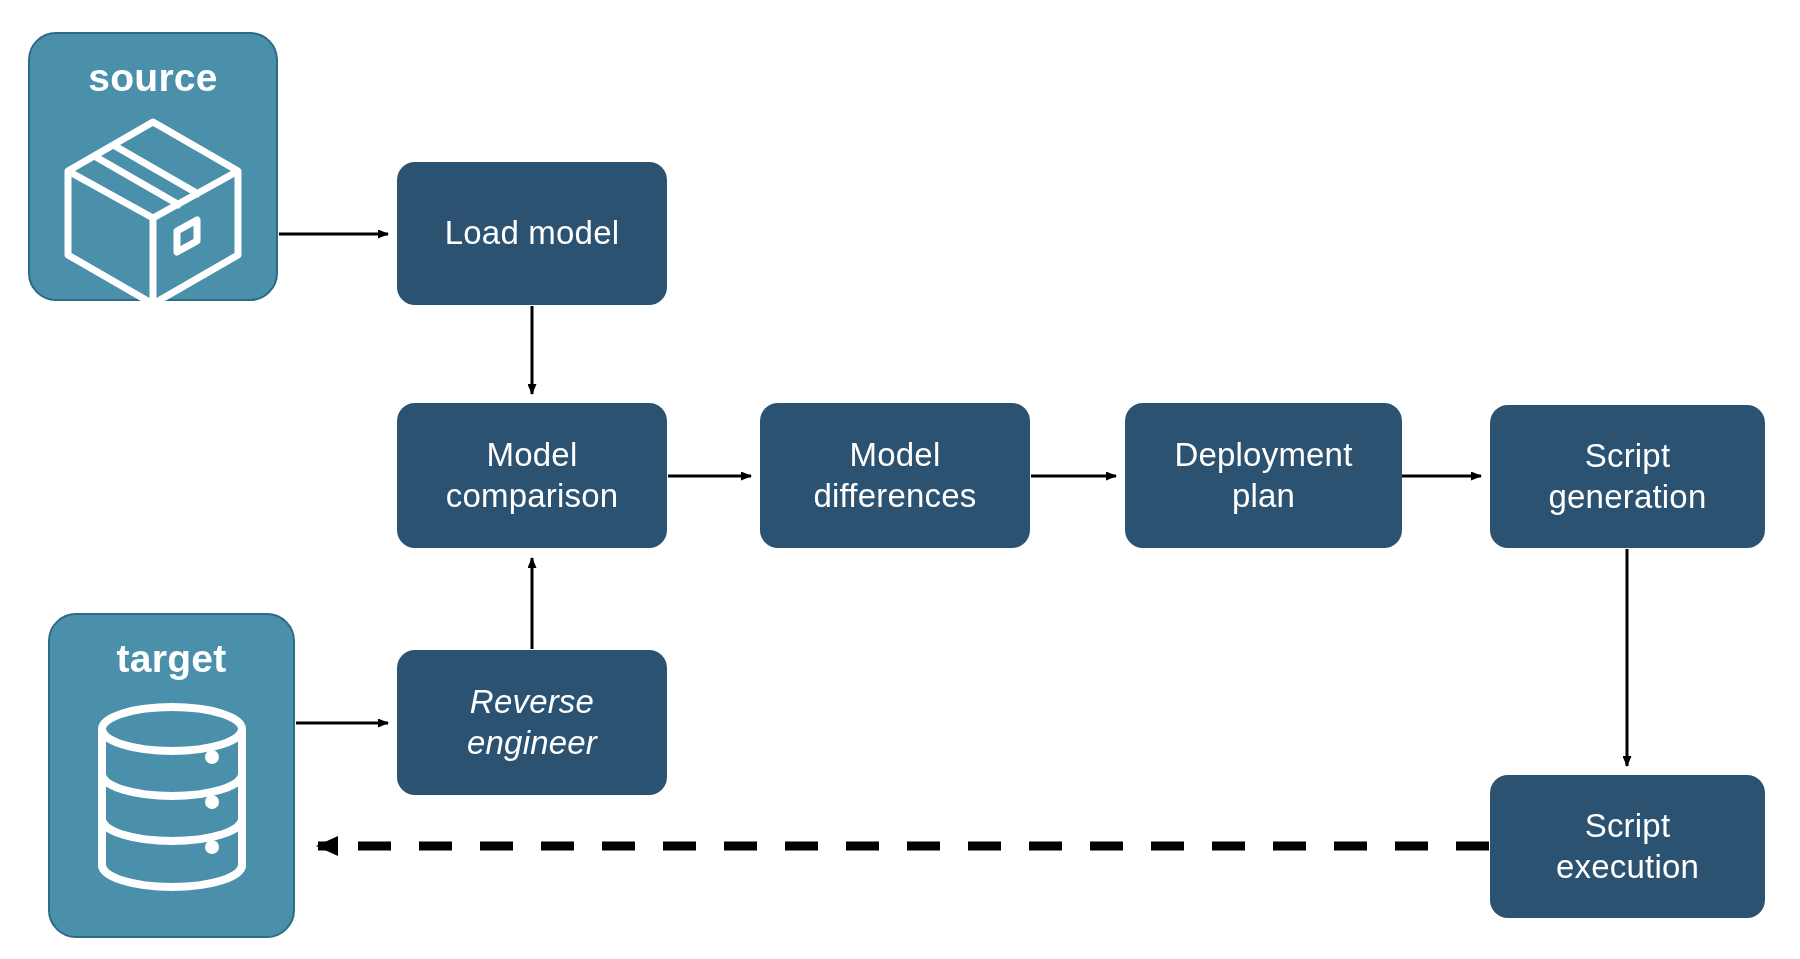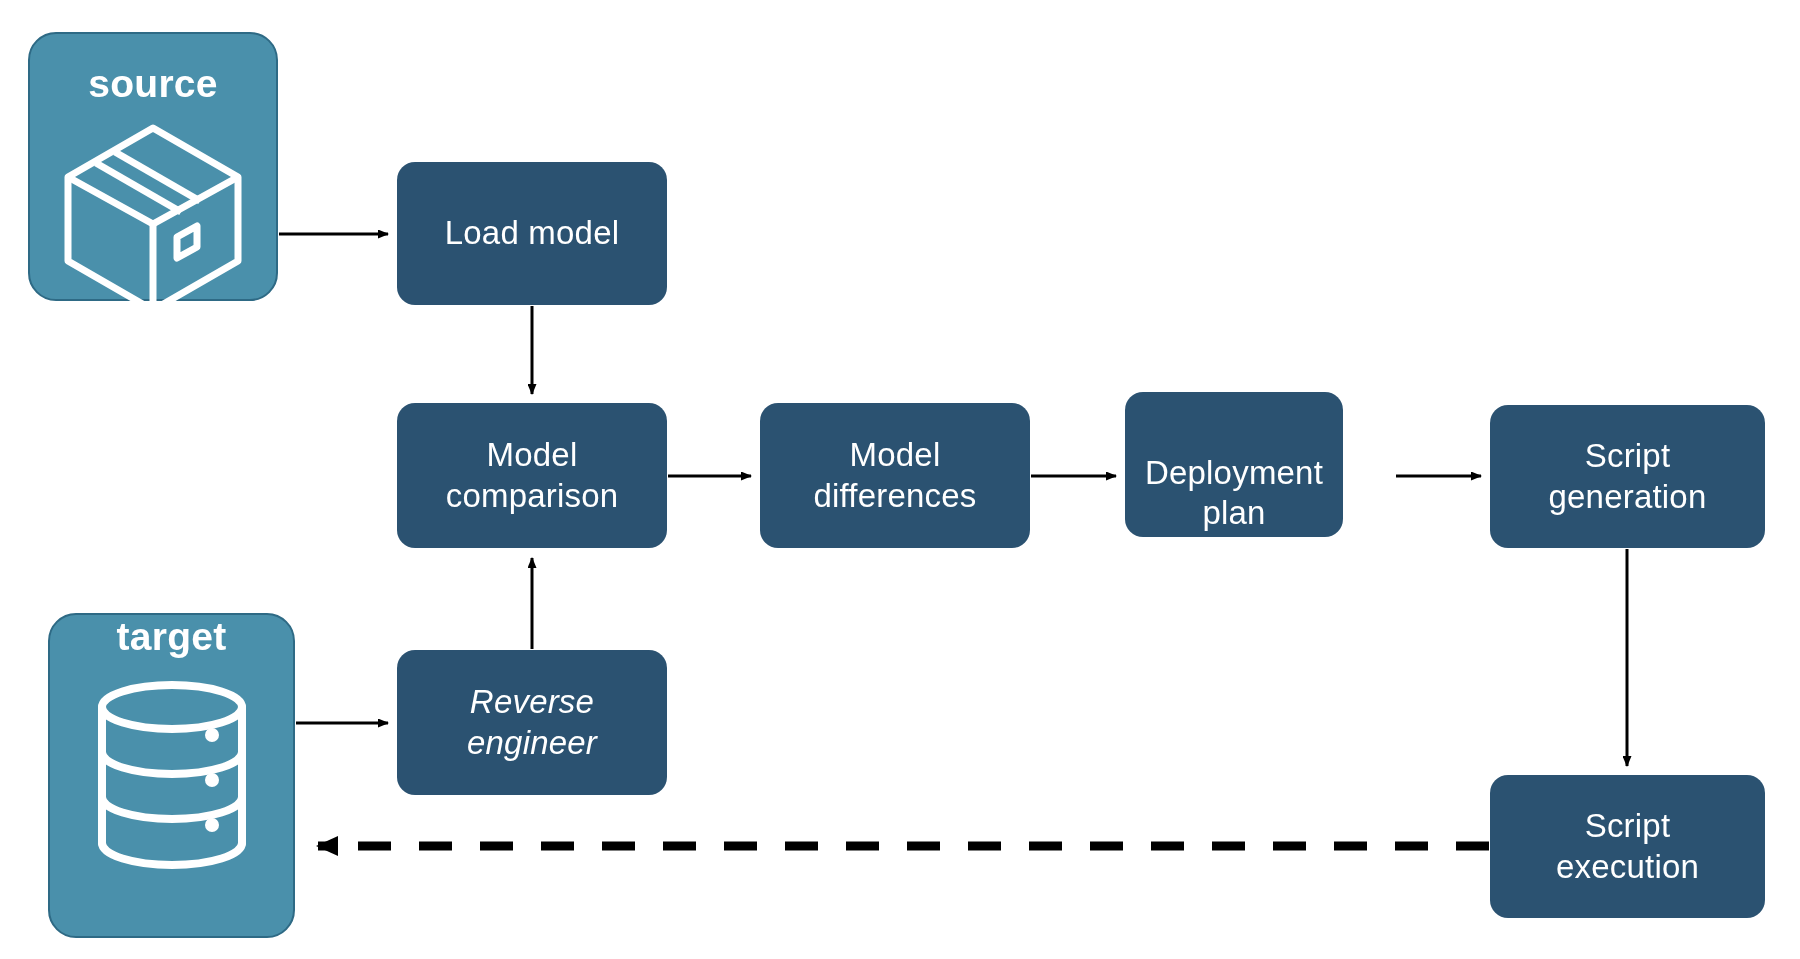--- a/index.html
+++ b/index.html
@@ -91,40 +91,40 @@
 
     <line x1="1627" y1="549" x2="1627" y2="766" stroke="#000000" stroke-width="3" marker-end="url(#arrowhead)"></line>
 
     <line x1="296" y1="723" x2="388" y2="723" stroke="#000000" stroke-width="3" marker-end="url(#arrowhead)"></line>
 
     <line x1="532" y1="649" x2="532" y2="558" stroke="#000000" stroke-width="3" marker-end="url(#arrowhead)"></line>
 
     <line x1="1489" y1="846" x2="318" y2="846" stroke="#000000" stroke-width="9" stroke-dasharray="33 28" marker-end="url(#arrowheadThick)"></line>
   </svg>
 
-  <div class="node endpoint" style="left:28px; top:32px; width:250px; height:269px; padding-top:28px;">
+  <div class="node endpoint" style="left:28px; top:32px; width:250px; height:269px; padding-top:22px;">
     <div class="ep-title">source</div>
     <div class="ep-icon" style="margin-top:14px;">
       <svg width="186" height="196" viewBox="0 0 186 196" fill="none">
 
         <path d="M93 8 L178 57 L178 141 L93 190 L8 141 L8 57 Z" stroke="#ffffff" stroke-width="7" stroke-linejoin="round" fill="none"></path>
 
         <path d="M93 104 L93 190" stroke="#ffffff" stroke-width="7" stroke-linejoin="round" fill="none"></path>
 
         <path d="M8 57 L93 104 L178 57" stroke="#ffffff" stroke-width="7" stroke-linejoin="round" fill="none"></path>
 
         <path d="M55 32 L140 81" stroke="#ffffff" stroke-width="7" stroke-linejoin="round" fill="none"></path>
         <path d="M36 43 L121 92" stroke="#ffffff" stroke-width="7" stroke-linejoin="round" fill="none"></path>
 
         <path d="M117 117 L137 106 L137 127 L117 138 Z" stroke="#ffffff" stroke-width="7" stroke-linejoin="round" fill="none"></path>
       </svg>
     </div>
   </div>
 
-  <div class="node endpoint" style="left:48px; top:613px; width:247px; height:325px; ">
+  <div class="node endpoint" style="left:48px; top:613px; width:247px; height:325px; padding-top:22px;">
     <div class="ep-title">target</div>
     <div class="ep-icon" style="margin-top:18px;">
       <svg width="156" height="196" viewBox="0 0 156 196" fill="none">
 
         <path d="M8 30 L8 166" stroke="#ffffff" stroke-width="8" stroke-linecap="round"></path>
         <path d="M148 30 L148 166" stroke="#ffffff" stroke-width="8" stroke-linecap="round"></path>
 
         <ellipse cx="78" cy="30" rx="70" ry="22" stroke="#ffffff" stroke-width="8" fill="none"></ellipse>
 
         <path d="M8 75 A70 22 0 0 0 148 75" stroke="#ffffff" stroke-width="8" fill="none"></path>
@@ -146,21 +146,21 @@
   <div class="node proc" style="left:397px; top:403px; width:270px; height:145px;">
     <span class="label">Model
 comparison</span>
   </div>
 
   <div class="node proc" style="left:760px; top:403px; width:270px; height:145px;">
     <span class="label">Model
 differences</span>
   </div>
 
-  <div class="node proc" style="left:1125px; top:392px; width:218px; height:145px;align-items:flex-end;">
+  <div class="node proc" style="left:1125px; top:403px; width:277px; height:145px;">
     <span class="label">Deployment
 plan</span>
   </div>
 
   <div class="node proc" style="left:1490px; top:405px; width:275px; height:143px;">
     <span class="label">Script
 generation</span>
   </div>
 
   <div class="node proc" style="left:397px; top:650px; width:270px; height:145px;font-style:italic;">

